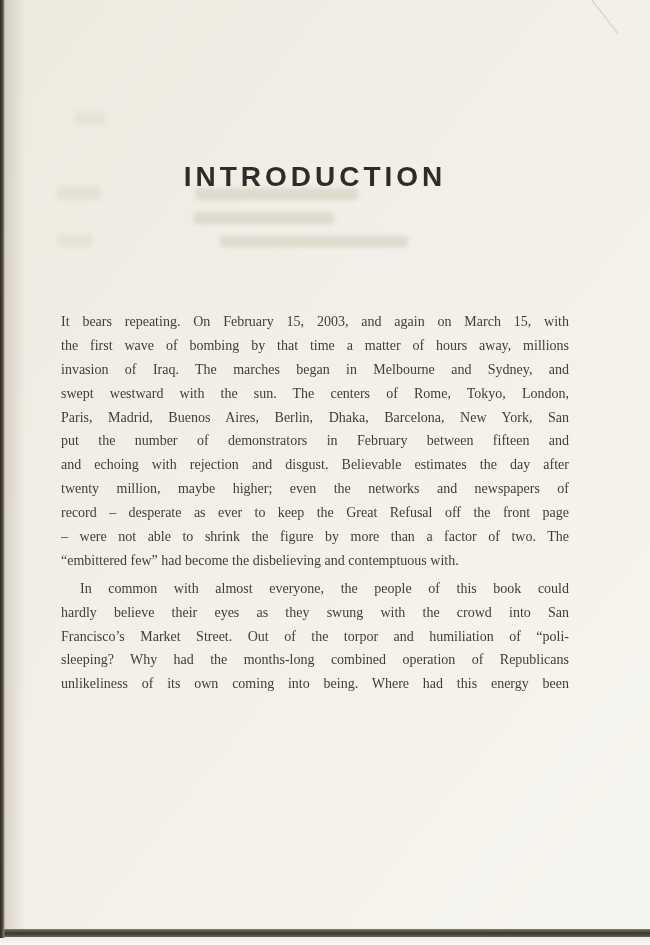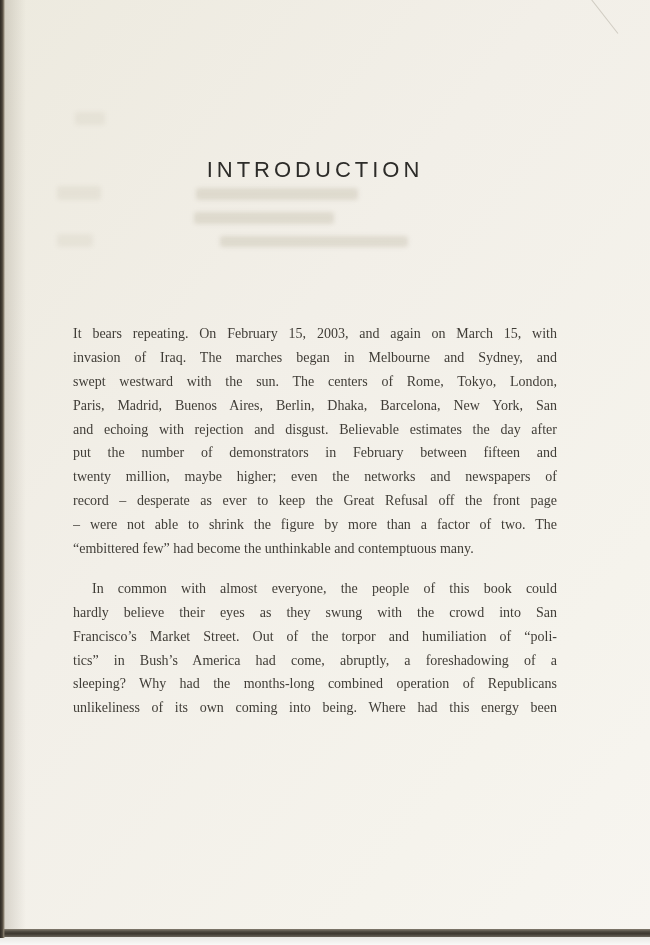--- a/index.html
+++ b/index.html
@@ -59,33 +59,33 @@
     background: rgba(120,112,95,0.28);
     transform: rotate(-38deg);
     transform-origin: top left;
   }
   .heading {
     position: absolute;
     left: 57px; top: 142px;
     width: 516px;
     text-align: center;
     font-family: "Liberation Sans", sans-serif;
-    font-size: 22px;
-    font-weight: 400;
+    font-size: 28px;
+    font-weight: 700;
     letter-spacing: 4px;
     color: #2d2c29;
   }
   .body-text {
     position: absolute;
     left: 57px; top: 306px;
     width: 516px;
     color: #403d37;
     font-size: 14px;
   }
-  .paragraph { margin: 16px; }
+  .paragraph { margin: 4px; }
   .line {
     line-height: 23.9px;
     height: 23.9px;
     overflow: hidden;
     text-align: justify;
     text-align-last: justify;
     box-sizing: border-box;
   }
   .line.indent { padding-left: 19px; }
   .line.lastline { text-align-last: left; }
@@ -118,35 +118,35 @@
   <div class="ghost g5"></div>
   <div class="ghost g6"></div>
 
   <div class="curl"></div>
 
   <h1 class="heading">INTRODUCTION</h1>
 
   <div class="body-text">
       <div class="paragraph">
         <div class="line">It bears repeating. On February 15, 2003, and again on March 15, with</div>
+        <div class="line">the first wave of bombing by that time a matter of hours away, millions</div>
         <div class="line">invasion of Iraq. The marches began in Melbourne and Sydney, and</div>
         <div class="line">swept westward with the sun. The centers of Rome, Tokyo, London,</div>
         <div class="line">Paris, Madrid, Buenos Aires, Berlin, Dhaka, Barcelona, New York, San</div>
+        <div class="line">put the number of demonstrators in February between fifteen and</div>
         <div class="line">and echoing with rejection and disgust. Believable estimates the day after</div>
-        <div class="line">put the number of demonstrators in February between fifteen and</div>
         <div class="line">twenty million, maybe higher; even the networks and newspapers of</div>
         <div class="line">record – desperate as ever to keep the Great Refusal off the front page</div>
         <div class="line">– were not able to shrink the figure by more than a factor of two. The</div>
-        <div class="line lastline">“embittered few” had become the unthinkable and contemptuous many.</div>
+        <div class="line lastline">“embittered few” had become the disbelieving and contemptuous with.</div>
       </div>
       <div class="paragraph">
         <div class="line indent">In common with almost everyone, the people of this book could</div>
         <div class="line">hardly believe their eyes as they swung with the crowd into San</div>
         <div class="line">Francisco’s Market Street. Out of the torpor and humiliation of “poli-</div>
-        <div class="line">tics” in Bush’s America had come, abruptly, a foreshadowing of a</div>
         <div class="line">sleeping? Why had the months-long combined operation of Republicans</div>
         <div class="line">unlikeliness of its own coming into being. Where had this energy been</div>
       </div>
     </div>
 
   <div class="edge-bottom"></div>
   <div class="below-page"></div>
   <div class="edge-left"></div>
 </div>
 

